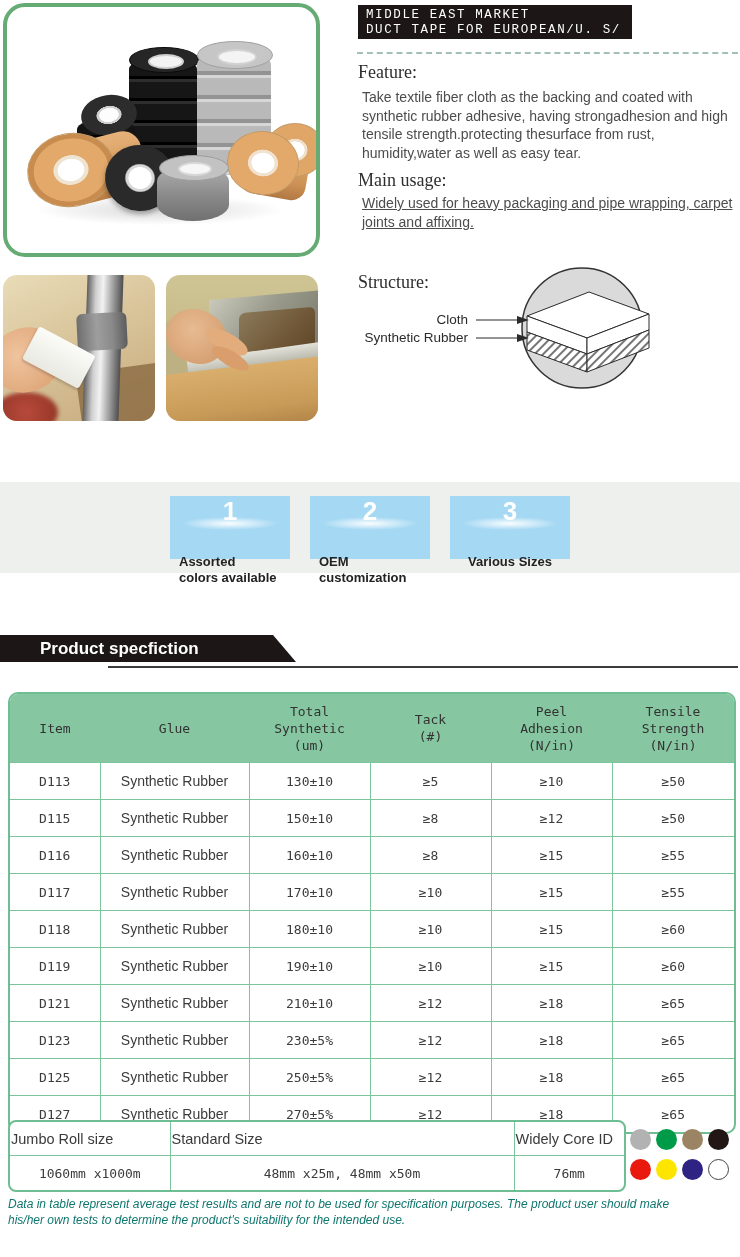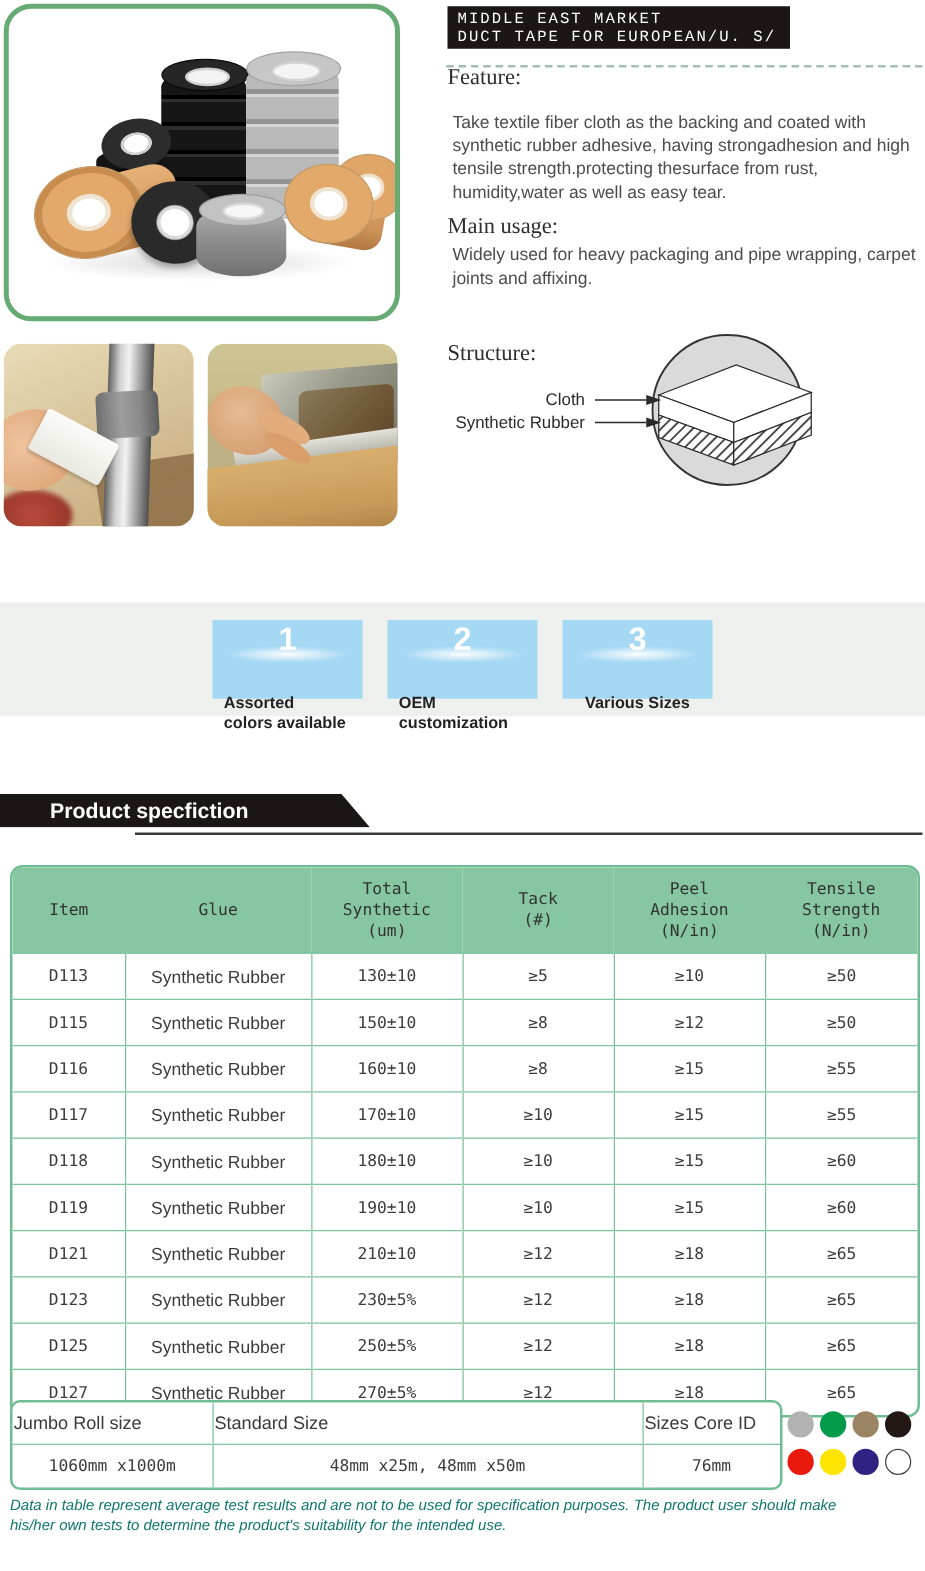--- a/index.html
+++ b/index.html
@@ -45,22 +45,22 @@
   .core-gray{left:18px;top:6px;width:30px;height:10px;border-radius:50%;background:#f6f6f6;border:2px solid #d8d8d8;}
 
   
   .title-box{position:absolute;left:358px;top:5px;width:274px;height:34px;background:#1c1616;
       color:#fff;font-family:"Liberation Mono",monospace;font-size:12.5px;letter-spacing:1.6px;
       line-height:15px;padding:3px 0 0 8px;box-sizing:border-box;}
   .dashed-divider{position:absolute;left:357px;top:52px;width:381px;height:0;border-top:2px dashed #a3c0b8;}
   .sec-heading{position:absolute;left:358px;margin:0;font-family:"Liberation Serif",serif;
       font-weight:400;font-size:18px;color:#2e2e2e;}
   .sec-body{position:absolute;left:362px;width:376px;margin:0;font-size:14px;line-height:18.5px;color:#4c4c4c;}
-  #feature-heading{top:51px;text-align:center;} #feature-body{top:88px;}
-  #usage-heading{top:170px;}  #usage-body{top:194px;}
+  #feature-heading{top:62px;text-align:center;} #feature-body{top:88px;}
+  #usage-heading{top:170px;}  #usage-body{top:194px;text-decoration:underline;}
   #structure-heading{top:272px;}
   .structure-svg{position:absolute;left:355px;top:258px;}
 
   
   .photo{position:absolute;top:275px;width:152px;height:146px;border-radius:14px;overflow:hidden;}
   #photo1{left:3px;} #photo2{left:166px;}
   .photo div{position:absolute;}
   .p1-bg{inset:0;background:linear-gradient(155deg,#e8dcb8 0%,#d9c49a 45%,#c7a97c 100%);}
   .p1-lower{left:50%;top:64%;right:-5%;bottom:-5%;background:#8a6a42;opacity:.8;transform:rotate(-8deg);}
   .p1-pipe{left:54%;top:-4%;width:24%;height:108%;transform:rotate(2deg);
@@ -387,21 +387,21 @@
     <table>
       <colgroup>
           <col style="width:160px">
           <col style="width:344px">
           <col style="width:110px">
         </colgroup>
       <tbody>
           <tr>
         <th>Jumbo Roll size</th>
         <th>Standard Size</th>
-        <th>Sizes Core ID</th>
+        <th>Widely Core ID</th>
       </tr>
       <tr>
         <td>1060mm x1000m</td>
         <td>48mm x25m, 48mm x50m</td>
         <td>76mm</td>
       </tr>
     </tbody>
       </table>
   </div>
 

